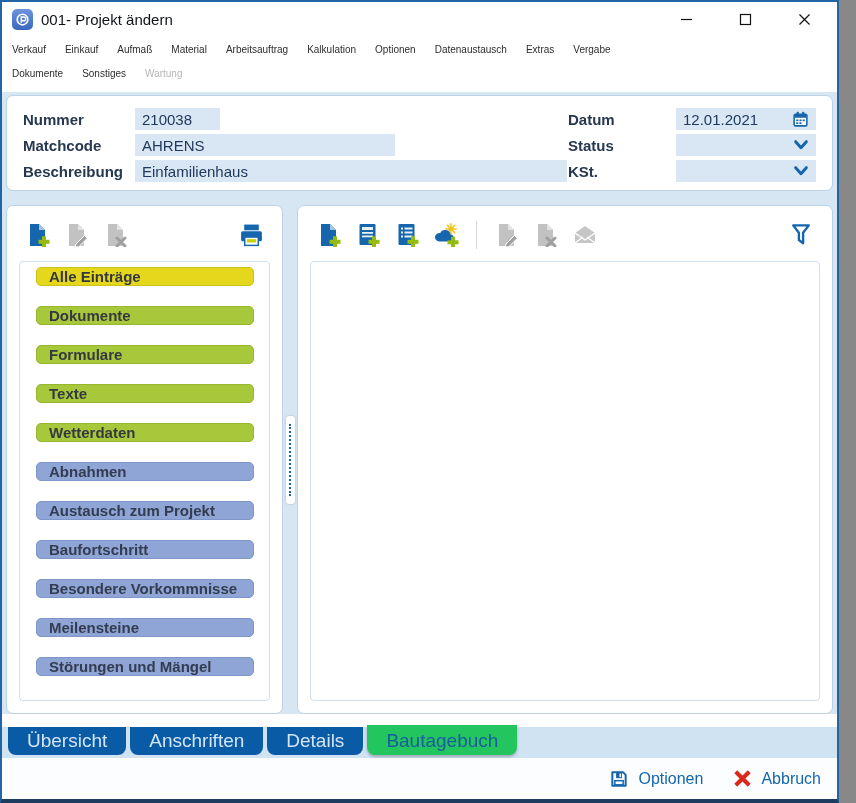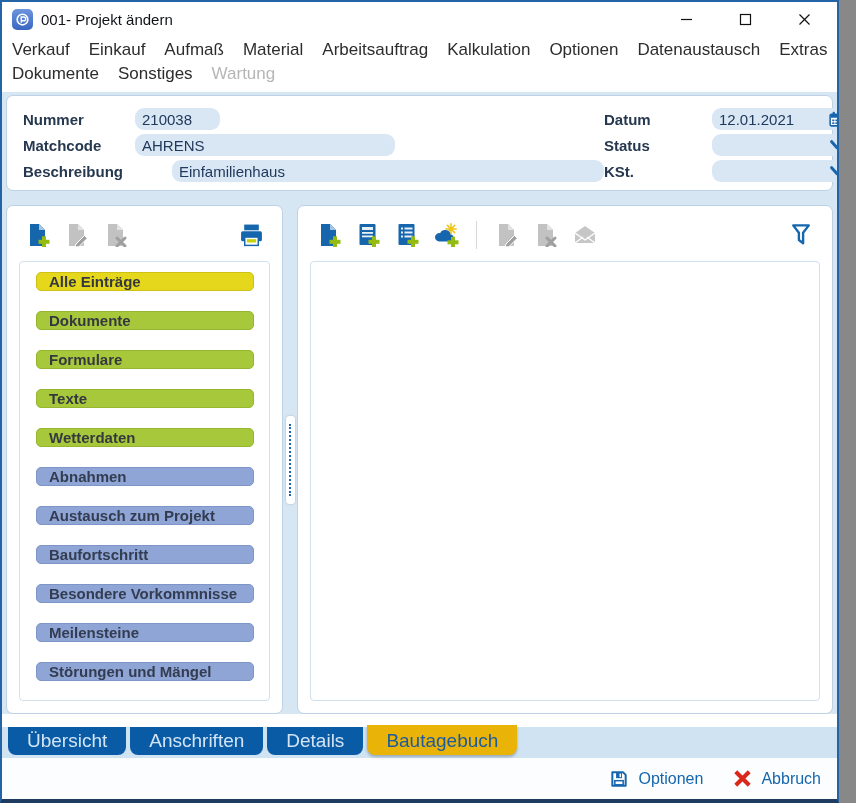--- a/index.html
+++ b/index.html
@@ -18,70 +18,70 @@
   }
   
   .titlebar{height:34px; display:flex; align-items:center; padding:0 10px; background:#fff; flex:none;}
   .app-icon{width:21px; height:21px; border-radius:5px; margin-right:8px; flex:none;
     background:linear-gradient(180deg,#6d96de,#3a66c0); display:flex; align-items:center; justify-content:center;}
   .title-text{font-size:15px; color:#101418;}
   .win-controls{margin-left:auto; display:flex; align-items:center; gap:37px; padding-right:12px;}
   .win-btn{width:22px; height:22px; display:flex; align-items:center; justify-content:center; cursor:default;}
   
   .menubar{padding:2px 10px 6px; flex:none; background:#fff;}
-  .menurow{display:flex; gap:19px; line-height:24px; font-size:17px; color:#2d2d2d;}
+  .menurow{display:flex; gap:19px; line-height:24px; font-size:10px; color:#2d2d2d;}
   .menu-item{white-space:nowrap; cursor:default;}
   .menu-item.disabled{color:#b6b6b6;}
   
   .content{flex:1; background:var(--content-bg); display:flex; flex-direction:column; min-height:0;}
   
   .form-card{margin:3px 4px 0; background:#fff; border:1px solid var(--card-border); border-radius:7px;
     padding:12px 16px 10px; display:flex; justify-content:space-between; flex:none; height:96px;}
   .form-col{display:flex; flex-direction:column; gap:4px;}
   .form-row{display:flex; align-items:center; height:22px;}
   .form-label{width:112px; font-size:15px; font-weight:bold; color:var(--label); flex:none;}
   .form-label.r{width:108px;}
   .field{background:var(--field-bg); height:22px; font-size:15px; color:#20395c;
-    display:flex; align-items:center; padding:0 7px; cursor:text;border-radius:9px;}
-  .w-num{width:85px;} .w-match{width:260px;} .w-beschr{width:432px;margin-left:37px;}
+    display:flex; align-items:center; padding:0 7px; cursor:text;}
+  .w-num{width:85px;} .w-match{width:260px;} .w-beschr{width:432px;}
   .w-right{width:140px;}
   .field .grow{flex:1;}
   .field .trail-icon{flex:none; display:flex; align-items:center; cursor:pointer;}
   
   .panels{display:flex; margin:14px 4px 0; flex:1; min-height:0;}
   .panel{background:#fff; border:1px solid var(--card-border); border-radius:7px; padding:10px 12px 12px;
     display:flex; flex-direction:column; min-height:0;}
   .panel.left{width:277px; flex:none;}
   .panel.right{flex:1;}
   .toolbar{display:flex; align-items:center; gap:13px; height:38px; margin-bottom:7px; flex:none; padding:0 6px;}
   .tb-icon{width:26px; height:26px; display:flex; align-items:center; justify-content:center; cursor:pointer;}
   .tb-icon.disabled{cursor:default;}
   .tb-sep{width:1px; height:28px; background:#d7d7d7; margin:0 4px;}
   .push-right{margin-left:auto;}
   .list-box{flex:1; border:1px solid var(--inner-border); border-radius:4px; padding:5px 6px 6px 6px; overflow:hidden;}
-  .cat-row{display:flex; align-items:center; margin-bottom:11px; height:28px;}
+  .cat-row{display:flex; align-items:flex-start; margin-bottom:11px; height:28px;}
   .cat-ind{width:5px; border-radius:2px; margin-right:5px; flex:none; background:transparent;}
   .cat-ind.on{background:#1566ad;}
   .cat-btn{flex:1; max-width:218px; border-radius:5px; font-size:15px; font-weight:600; color:#35393f;
     display:flex; align-items:center; padding:0 12px; cursor:pointer; border:1px solid transparent;}
   .cat-yellow{background:var(--yellow); border-color:#cdc117;}
   .cat-green{background:var(--green); border-color:#95b62e;}
   .cat-lav{background:var(--lavender); border-color:#7e95c9; color:#333c50;}
   .splitter{width:14px; flex:none; display:flex; align-items:center; justify-content:center;}
   .split-handle{width:9px; height:88px; background:#fff; border-radius:3px; box-shadow:0 0 2px rgba(0,0,0,.25);
     display:flex; align-items:center; justify-content:center; cursor:col-resize;}
   .split-dots{width:0; height:72px; border-left:2px dotted #1566ad;}
   .empty-box{flex:1; border:1px solid var(--inner-border); border-radius:4px; background:#fff;}
   
   .white-band{height:13px; background:#fff; flex:none;}
   
   .tabbar{height:31px; background:#cfe3f3; display:flex; align-items:flex-start; padding-left:6px; gap:4px; flex:none;}
   .tab{height:28px; padding:0 19px; display:flex; align-items:center; font-size:19px;
     border-radius:0 0 8px 8px; background:var(--tab-bg); color:var(--tab-text); cursor:pointer; white-space:nowrap;}
-  .tab.active{background:#eab308; color:var(--tab-active-text); height:30px; margin-top:-2px; padding-top:2px;
+  .tab.active{background:#22c55e; color:var(--tab-active-text); height:30px; margin-top:-2px; padding-top:2px;
     box-shadow:0 2px 3px rgba(0,0,0,.25); font-weight:400; position:relative;}
   
   .footer{height:41px; background:#fcfdfe; display:flex; align-items:center; justify-content:flex-end;
     gap:30px; padding-right:16px; flex:none;}
   .action-btn{display:flex; align-items:center; gap:9px; font-size:16px; color:#1566ad; cursor:pointer;}
   svg{display:block;}
 </style>
 </head>
 <body>
 

